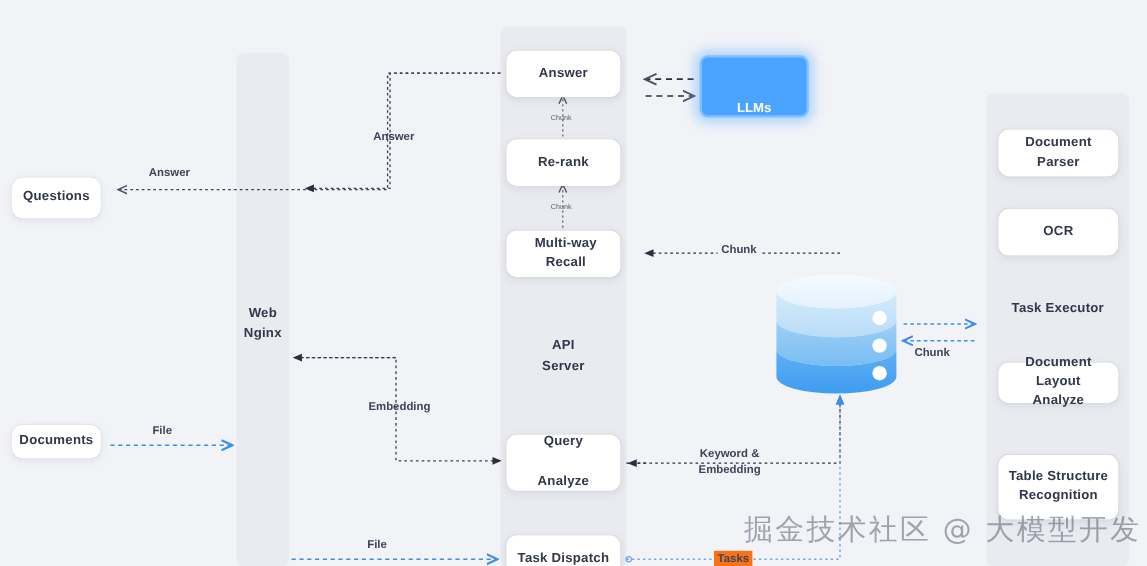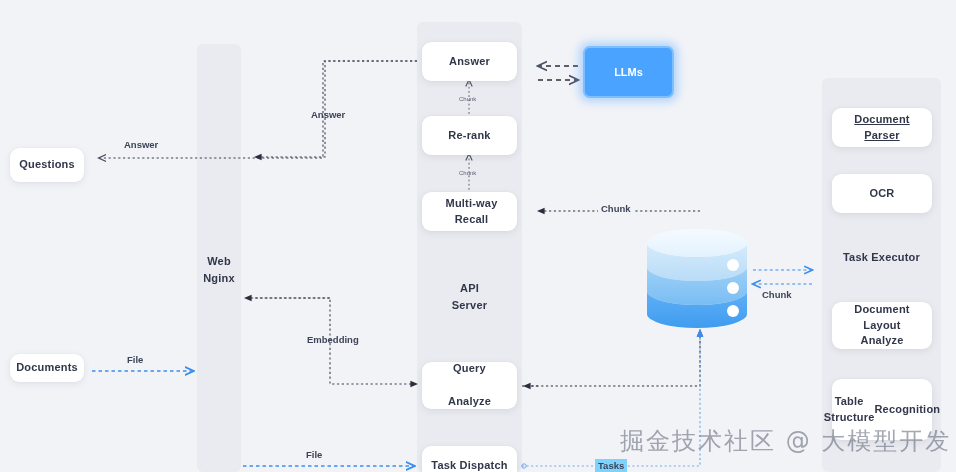--- a/index.html
+++ b/index.html
@@ -54,21 +54,21 @@
   }
 
   
   .llm-box {
     position: absolute;
     background: #4aa3ff;
     border: 2px solid #7ec0ff;
     border-radius: 7px;
     box-shadow: 0 0 9px 4px rgba(101,175,255,0.45);
     display: flex;
-    align-items: center;
+    align-items: flex-end;
     justify-content: center;
     color: #ffffff;
     font-size: 11px;
     font-weight: bold;
     box-sizing: border-box;
   }
 
   
   .edge-label {
     position: absolute;
@@ -230,36 +230,36 @@
       <path d="M2,64 L2,87 A50,14 0 0 0 102,87 L102,64 A50,14 0 0 1 2,64 Z" fill="url(#dbB3)"></path>
 
       <ellipse cx="52" cy="16" rx="50" ry="14" fill="url(#dbTop)"></ellipse>
 
       <circle cx="88" cy="38" r="6" fill="#ffffff"></circle>
       <circle cx="88" cy="61" r="6" fill="#ffffff"></circle>
       <circle cx="88" cy="84" r="6" fill="#ffffff"></circle>
     </svg>
   </div>
 
-  <div class="card" style="left:832px; top:108px; width:100px; height:39px;text-decoration:underline;">
+  <div class="card" style="left:832px; top:108px; width:100px; height:39px;">
     <span>Document Parser</span>
   </div>
   <div class="card" style="left:832px; top:174px; width:100px; height:39px;">
     <span>OCR</span>
   </div>
 
   <div class="panel-label" style="left:822px; top:249px; width:119px;">
     <span>Task Executor</span>
   </div>
 
-  <div class="card" style="left:832px; top:302px; width:100px; height:47px; flex-direction:column;">
+  <div class="card" style="left:832px; top:302px; width:100px; height:34px; flex-direction:column;">
     <span>Document Layout</span>
     <span>Analyze</span>
   </div>
-  <div class="card" style="left:832px; top:379px; width:100px; height:61px; flex-direction:row;">
+  <div class="card" style="left:832px; top:379px; width:100px; height:54px; flex-direction:column;">
     <span>Table Structure</span>
     <span>Recognition</span>
   </div>
 
   <div class="edge-label" style="left:124px; top:138px;">
     <span>Answer</span>
   </div>
   <div class="edge-label" style="left:311px; top:108px;">
     <span>Answer</span>
   </div>
@@ -277,21 +277,25 @@
   </div>
   <div class="edge-label" style="left:307px; top:333px;">
     <span>Embedding</span>
   </div>
   <div class="edge-label" style="left:127px; top:353px;">
     <span>File</span>
   </div>
   <div class="edge-label" style="left:306px; top:448px;">
     <span>File</span>
   </div>
-  <div class="edge-label" style="left:595px; top:459px; background:#7dd3fc; padding:0 3px;">
+  <div class="edge-label wrap" style="left:568px; top:372px; width:80px;">
+    <div>Keyword &amp;</div>
+    <div>Embedding</div>
+  </div>
+  <div class="edge-label" style="left:595px; top:459px; background:#f97316; padding:0 3px;">
     <span>Tasks</span>
   </div>
 
   <div class="watermark" style="left:620px; top:425px;">
     <span>掘金技术社区 @ 大模型开发</span>
   </div>
 
 </div>
 
 </body></html>

